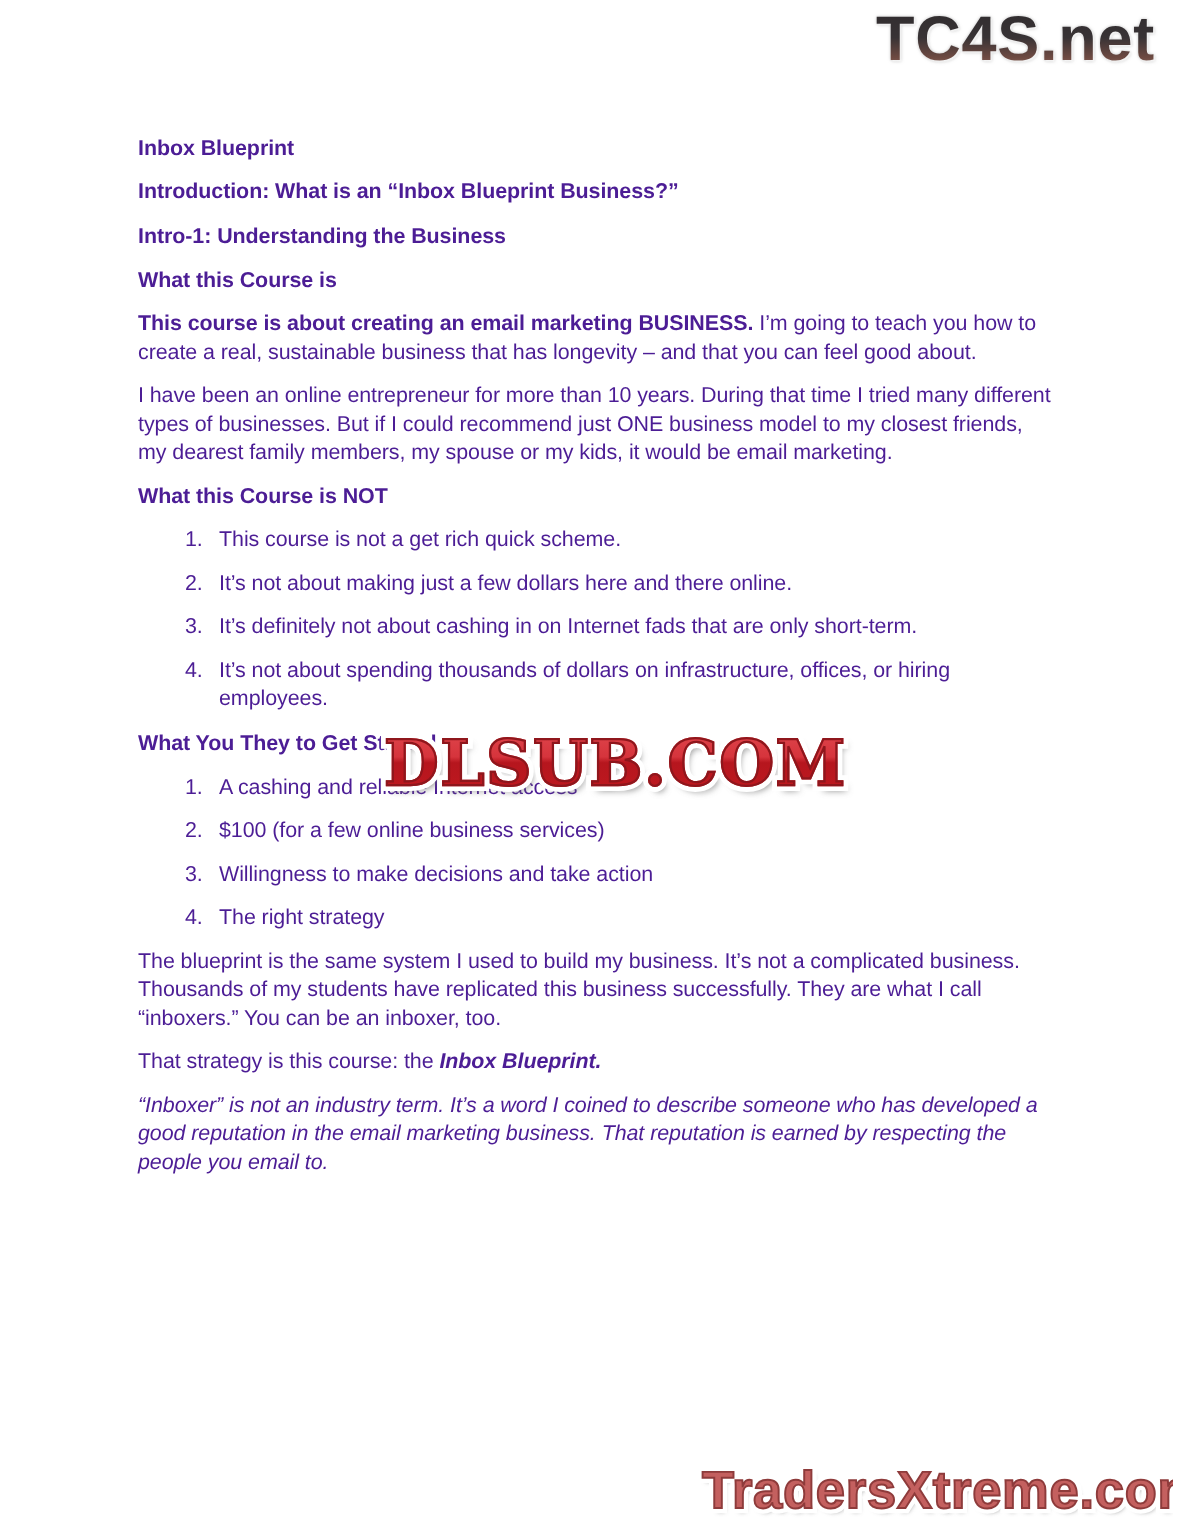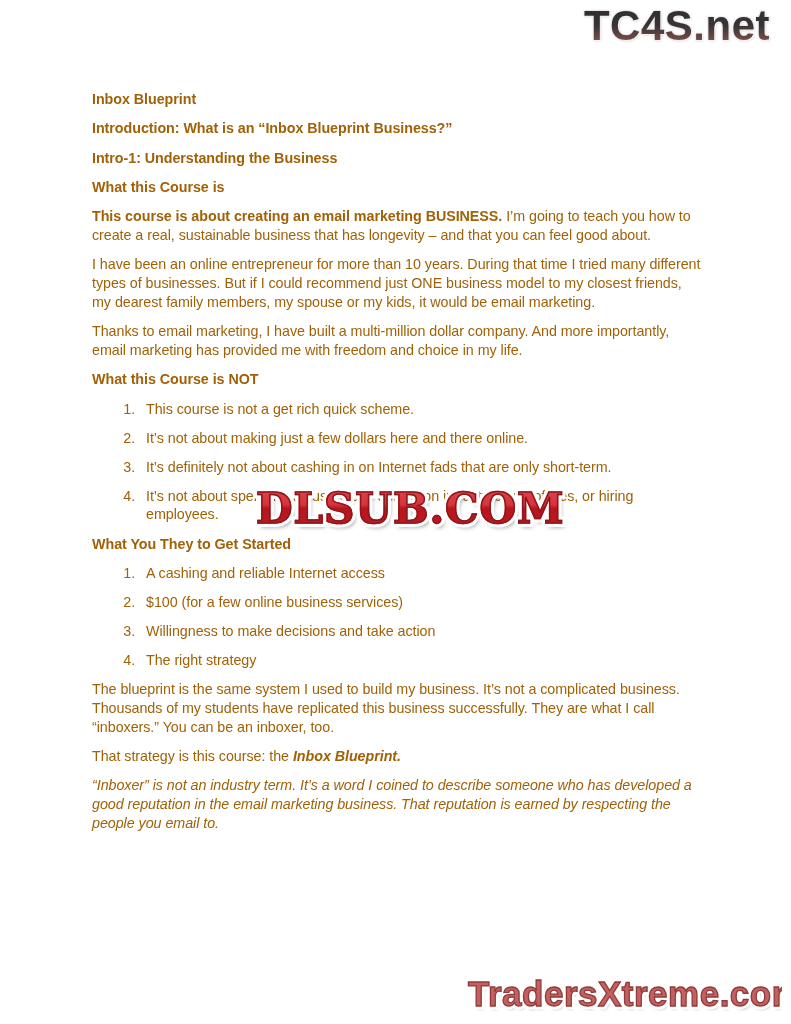--- a/index.html
+++ b/index.html
@@ -15,21 +15,21 @@
   }
 
   
   .content {
     position: absolute;
     left: 92px;
     top: 90px;
     width: 610px;
     font-size: 14.3px;
     line-height: 18.8px;
-    color: #a16207;
+    color: #4c1d95;
     letter-spacing: -0.05px;
   }
   .content p, .content h2 { margin-bottom: 10.5px; }
   .content h2 { font-size: 14.3px; font-weight: 700; }
   .content ol { margin: 0 0 10.5px 0; padding-left: 47px; }
   .content li { margin-bottom: 10.2px; padding-left: 7px; }
   .bold { font-weight: 700; text-align: right; }
   .bold-italic { font-weight: 700; font-style: italic; }
   p.note { font-weight: 400; font-style: italic; }
 
@@ -95,21 +95,20 @@
     <h2>Introduction: What is an “Inbox Blueprint Business?”</h2>
 
     <h2>Intro-1: Understanding the Business</h2>
 
     <h2>What this Course is</h2>
 
     <p><span class="bold">This course is about creating an email marketing BUSINESS.</span><span> I’m going to teach you how to create a real, sustainable business that has longevity – and that you can feel good about.</span></p>
 
     <p>I have been an online entrepreneur for more than 10 years. During that time I tried many different types of businesses. But if I could recommend just ONE business model to my closest friends, my dearest family members, my spouse or my kids, it would be email marketing.</p>
 
-    <p>Thanks to email marketing, I have built a multi-million dollar company. And more importantly, email marketing has provided me with freedom and choice in my life.</p>
 
     <h2>What this Course is NOT</h2>
 
     <ol>
       <li>This course is not a get rich quick scheme.</li>
       <li>It’s not about making just a few dollars here and there online.</li>
       <li>It’s definitely not about cashing in on Internet fads that are only short-term.</li>
       <li>It’s not about spending thousands of dollars on infrastructure, offices, or hiring employees.</li>
     </ol>
 

